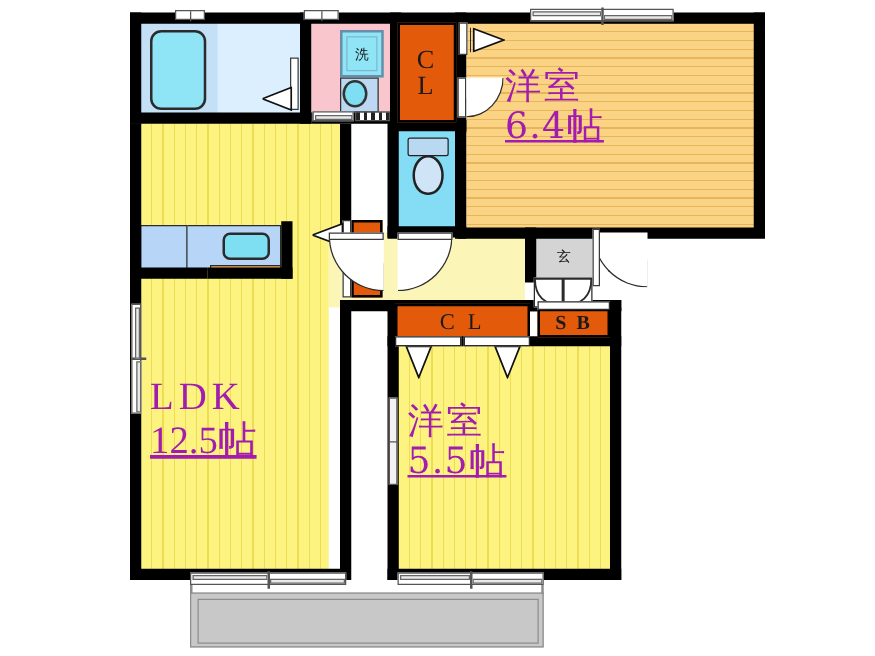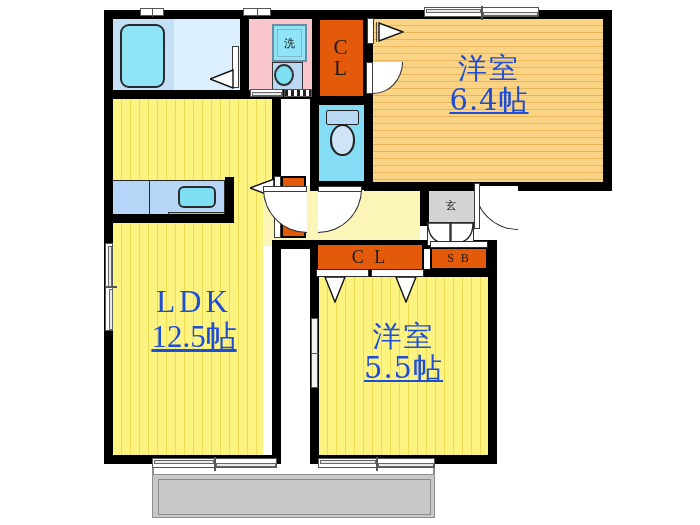--- a/index.html
+++ b/index.html
@@ -57,28 +57,28 @@
     box-sizing:border-box;
     display:flex;
     align-items:center;
     justify-content:center;
     color:#1a1a1a;
     font-family:"Liberation Serif","DejaVu Serif",serif;
   }
   .closet.vert{ flex-direction:column; line-height:1.0; }
   .cl-big{ font-size:21px; letter-spacing:2px; }
   .cl-med{ font-size:18px; letter-spacing:3px; }
-  .cl-sb{ font-size:12px; letter-spacing:2px; font-weight:normal;}
+  .cl-sb{ font-size:16px; letter-spacing:2px; font-weight:bold;}
   .cl-mono{ font-size:13px; font-family:"DejaVu Sans",sans-serif; }
 
   
   .rlabel{
     position:absolute;
-    text-align:center;
-    color:#1d4ed8;
+    text-align:left;
+    color:#a21caf;
     line-height:1.12;
     font-family:"DejaVu Serif","Liberation Serif",serif;
     white-space:nowrap;
     user-select:none;
   }
   .rlabel .l1{ display:block; font-size:29px; letter-spacing:2px;}
   .rlabel .l2{ display:block; font-size:29px; letter-spacing:1px;text-decoration:underline;}
   .rlabel.ldk .l1{ font-size:31px; letter-spacing:4px; font-family:"Liberation Serif",serif;}
   .rlabel.ldk .l2{ font-size:31px; letter-spacing:0px; font-family:"Liberation Serif",serif;}
 
@@ -347,21 +347,21 @@
     <polygon points="1,0 21,0 11,25" fill="#ffffff" stroke="#111111" stroke-width="1.4"></polygon>
   </svg>
 
   <div class="abs" style="left:430px;top:241px;width:58px;height:7px;background:#ffffff;border:1px solid #2b2b2b;box-sizing:border-box;"></div>
 
   <div class="rlabel" style="left:404px;top:52px;width:170px;">
     <span class="l1">洋室</span>
     <span class="l2">6.4帖</span>
   </div>
 
-  <div class="rlabel ldk" style="left:120px;top:285px;width:148px;">
+  <div class="rlabel ldk" style="left:120px;top:300px;width:148px;">
     <span class="l1">LDK</span>
     <span class="l2">12.5帖</span>
   </div>
 
   <div class="rlabel" style="left:326px;top:320px;width:155px;">
     <span class="l1">洋室</span>
     <span class="l2">5.5帖</span>
   </div>
 
 </div>

